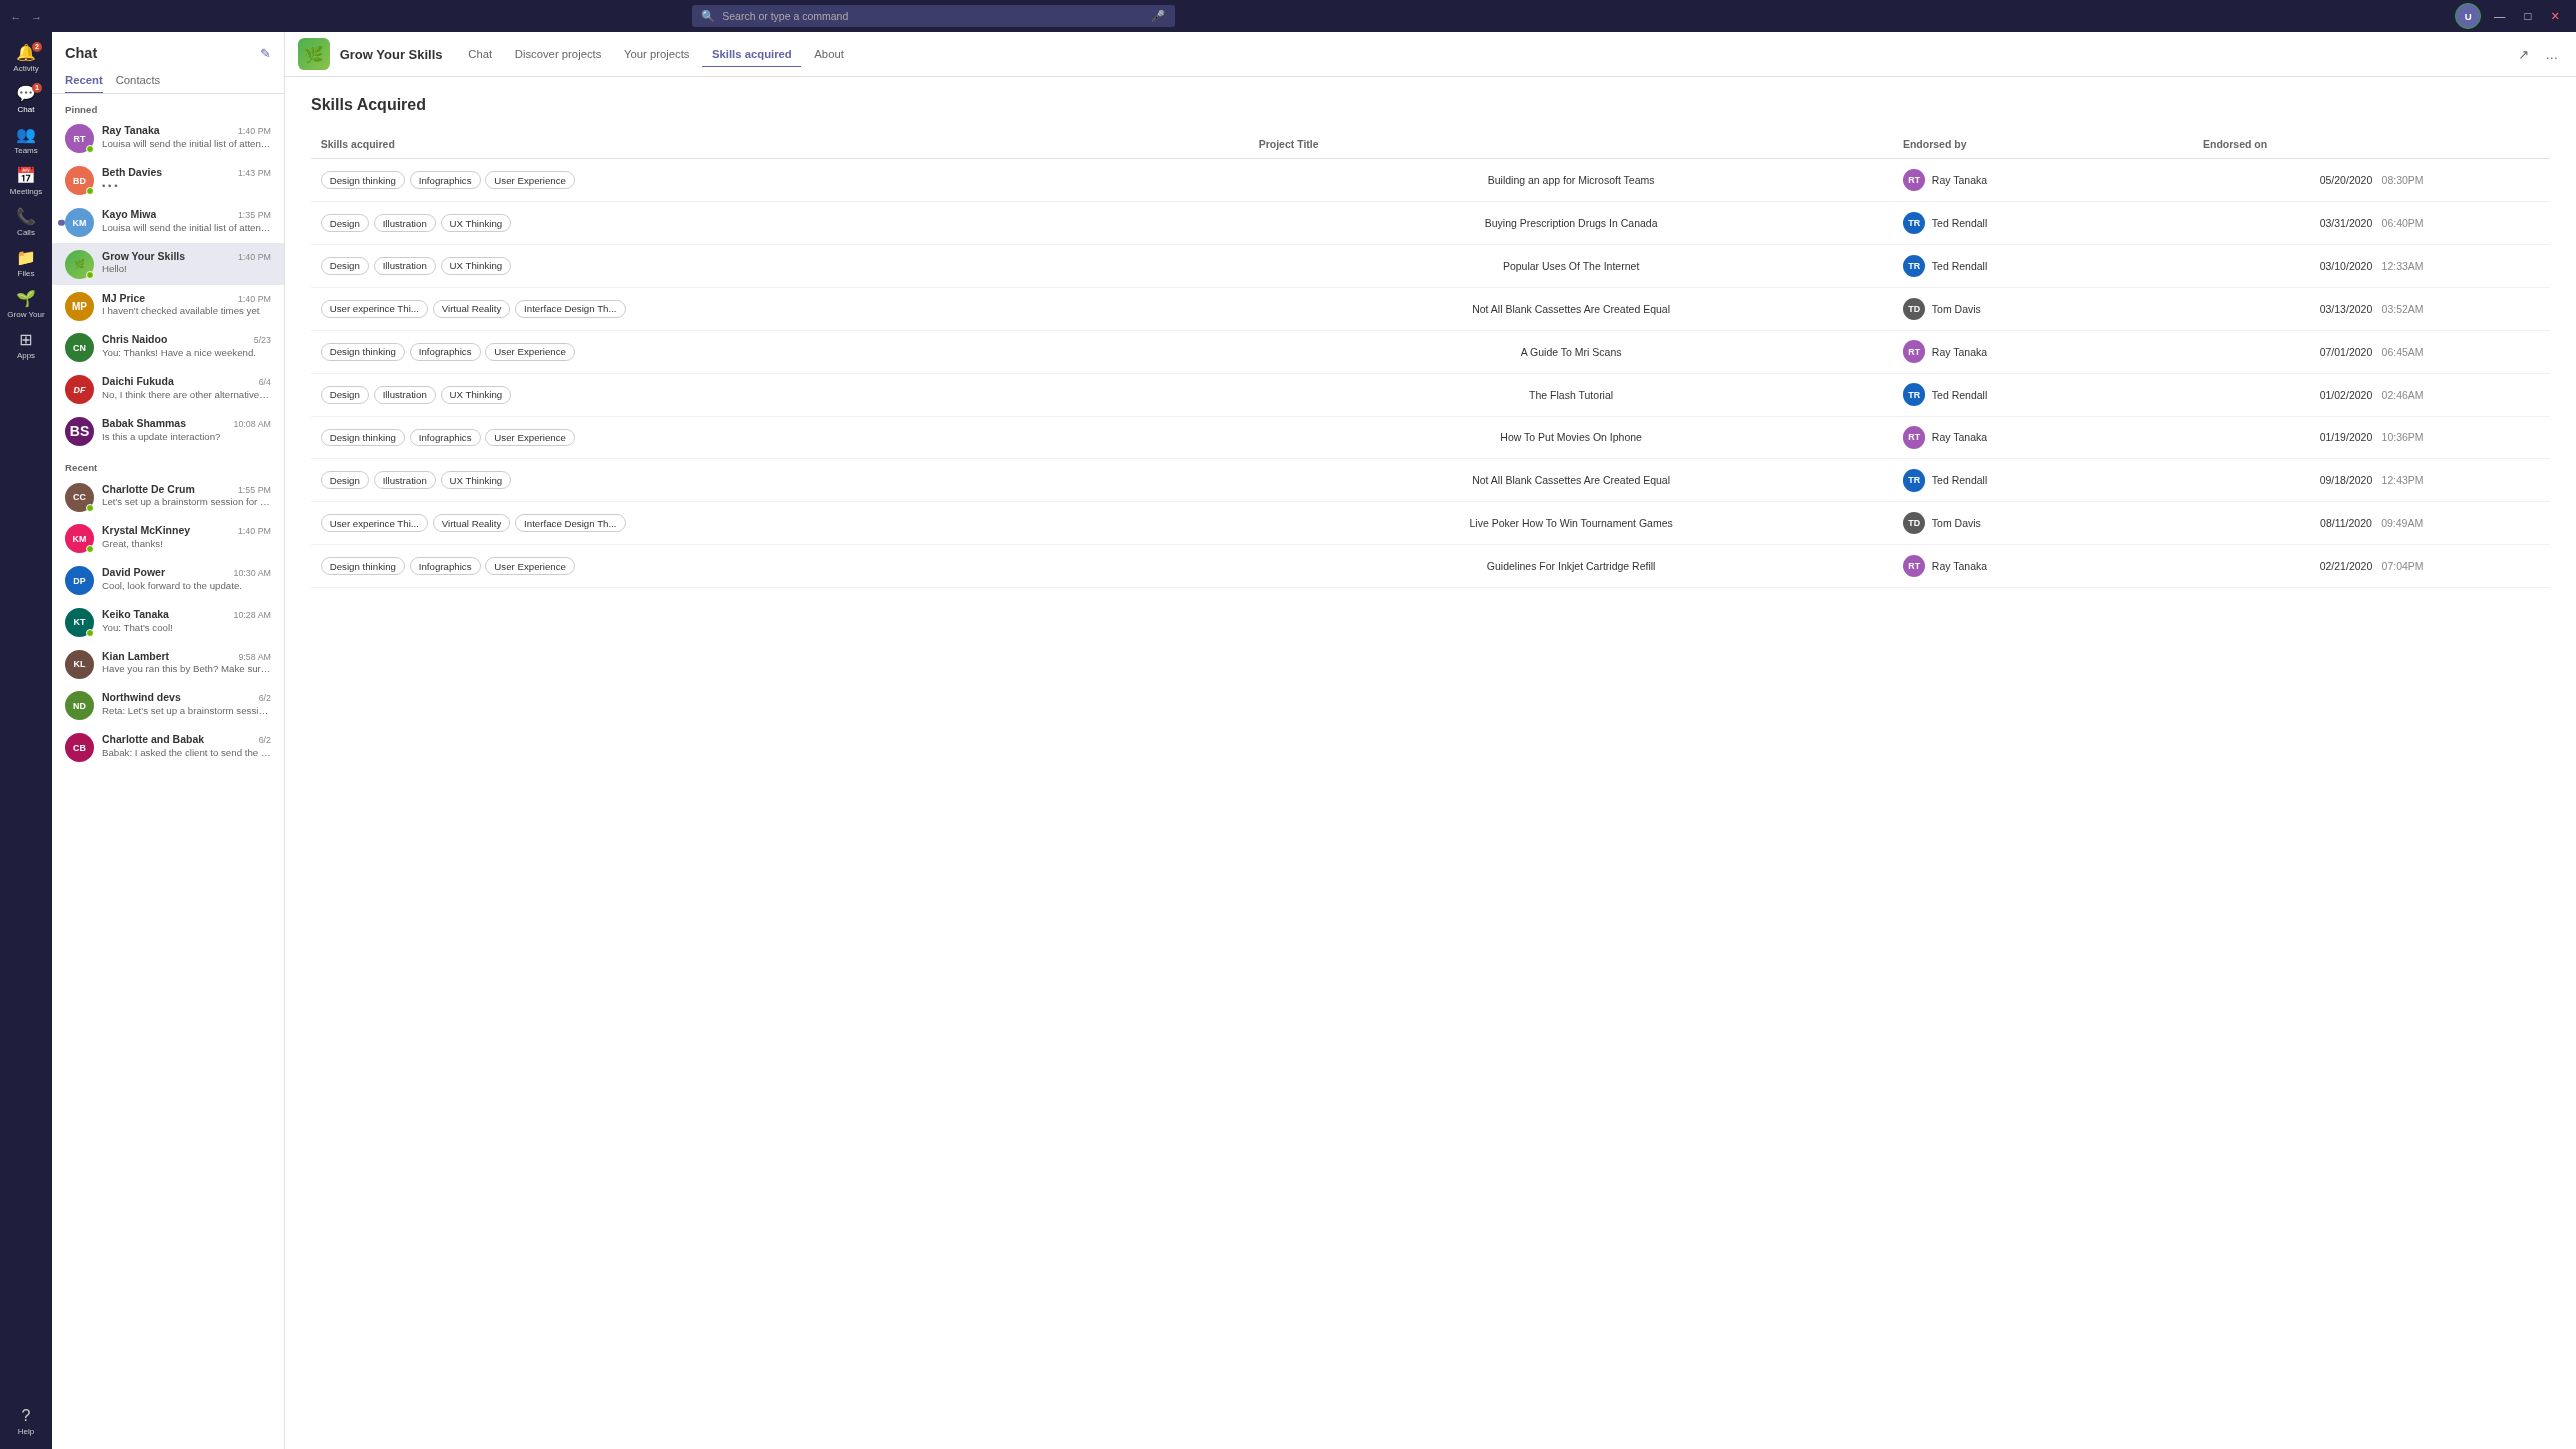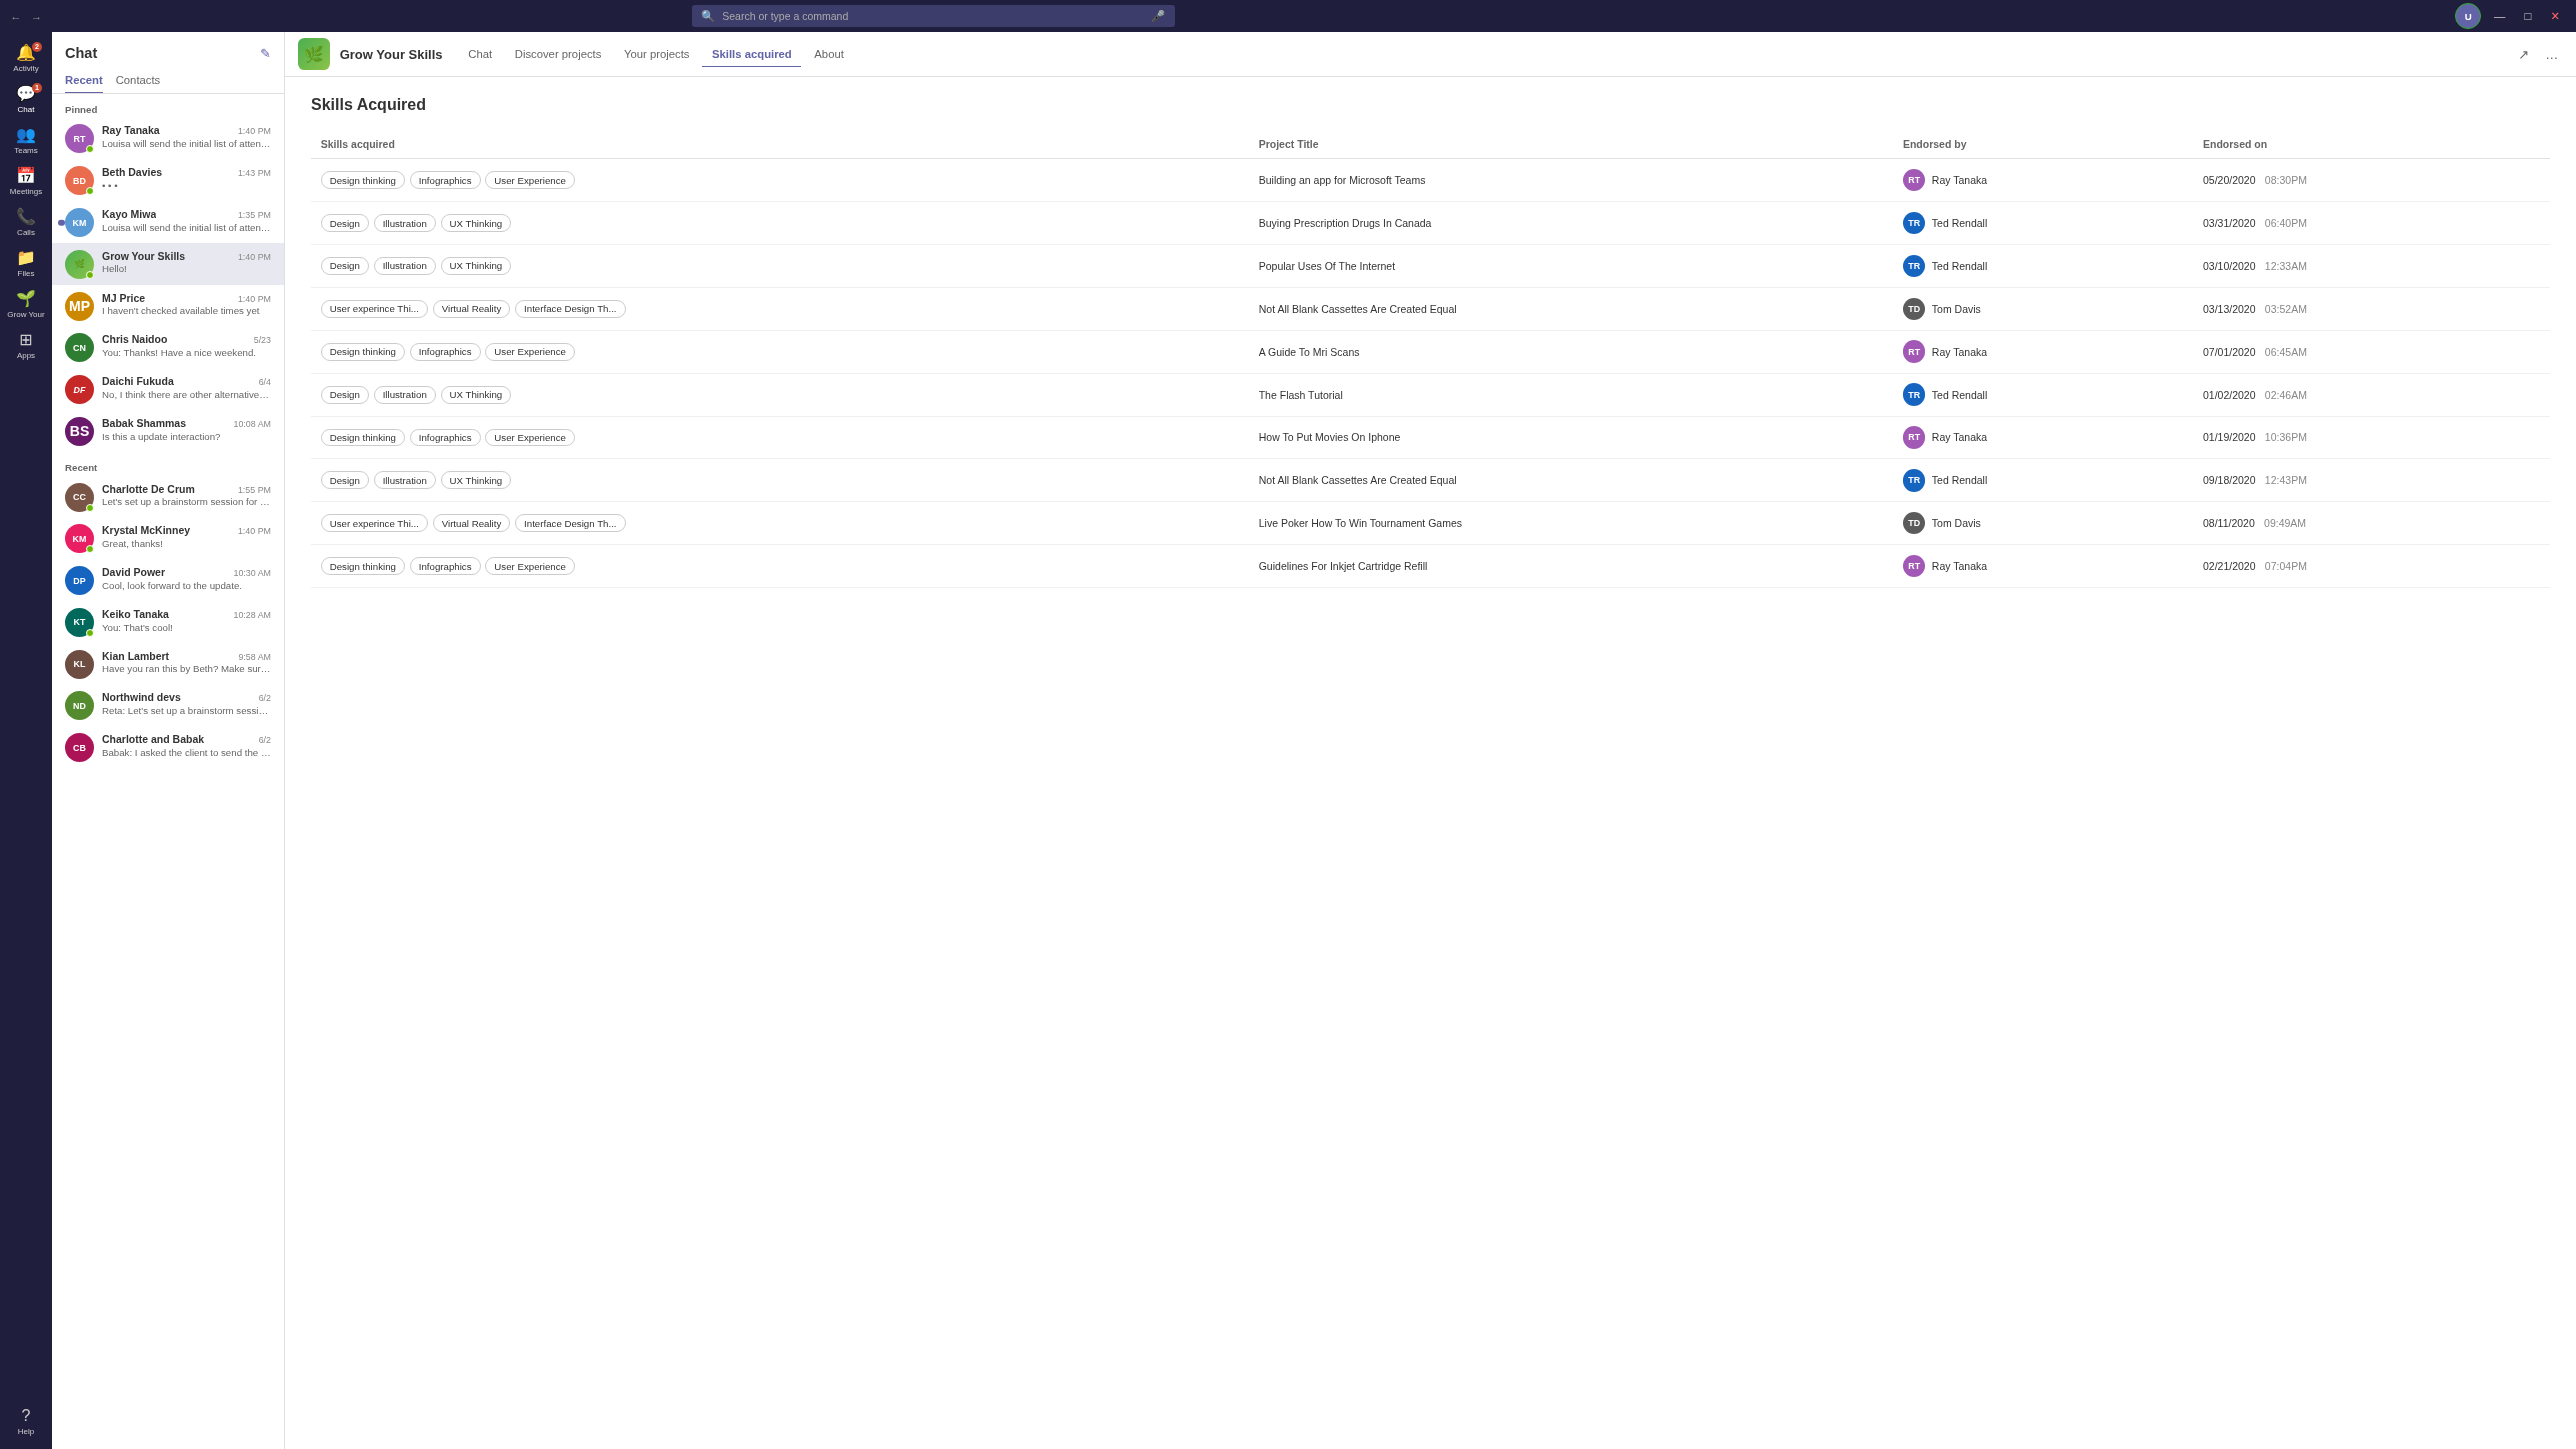--- a/index.html
+++ b/index.html
@@ -242,20 +242,21 @@
       font-size: 10.5px;
       font-weight: 600;
       color: #666;
       padding: 8px 9.7px;
       border-bottom: 1.6px solid #e0e0e0;
     }
     .skills-table td {
       padding: 9.7px 9.7px;
       border-bottom: 0.8px solid #f0f0f0;
       vertical-align: middle;
+      text-align: center;
     }
     .skill-tags { display: flex; gap: 4.8px; flex-wrap: wrap; }
     .skill-tag {
       border: 0.8px solid #ccc;
       border-radius: 9.7px;
       padding: 2.4px 8px;
       font-size: 9.7px;
       color: #333;
       background: #fff;
     }
@@ -418,21 +419,21 @@
       <div class="chat-item-row1">
         <span class="chat-item-name">Grow Your Skills</span>
         <span class="chat-item-time">1:40 PM</span>
       </div>
       <div class="chat-item-msg">Hello!</div>
     </div>
   </div>
           <div class="chat-item">
 
     <div class="chat-avatar" style="background:#cc8800;">
-      <span style="font-size:14px;">MP</span>
+      <span style="font-size:10px;">MP</span>
 
     </div>
     <div class="chat-item-body">
       <div class="chat-item-row1">
         <span class="chat-item-name">MJ Price</span>
         <span class="chat-item-time">1:40 PM</span>
       </div>
       <div class="chat-item-msg">I haven't checked available times yet</div>
     </div>
   </div>

